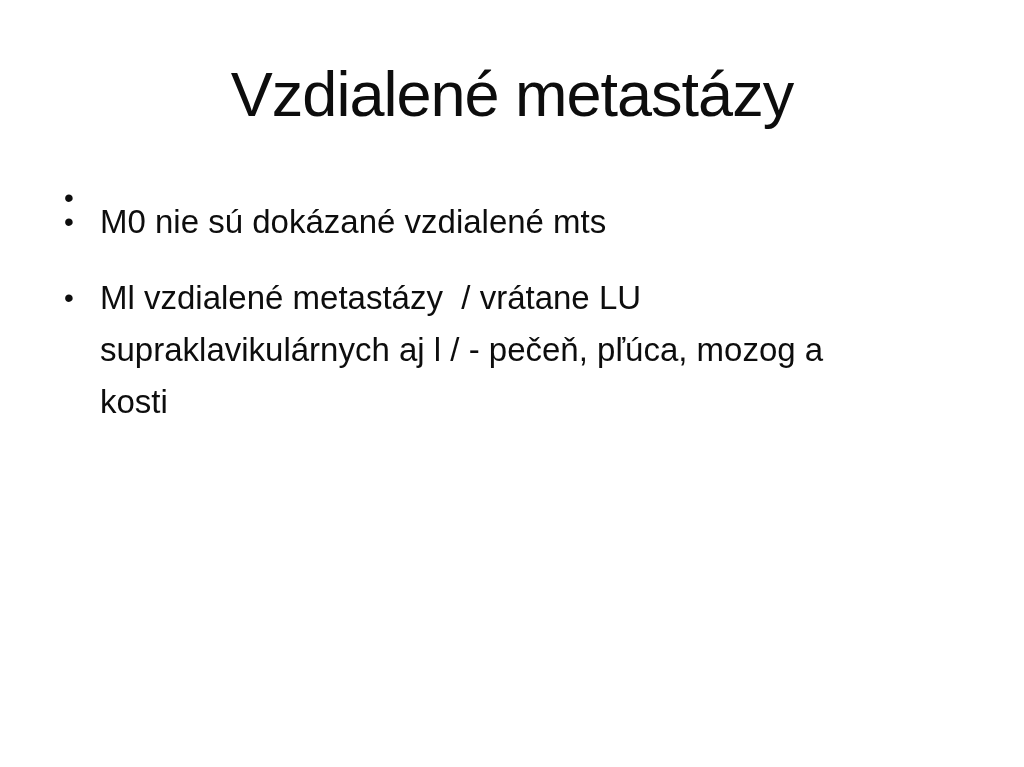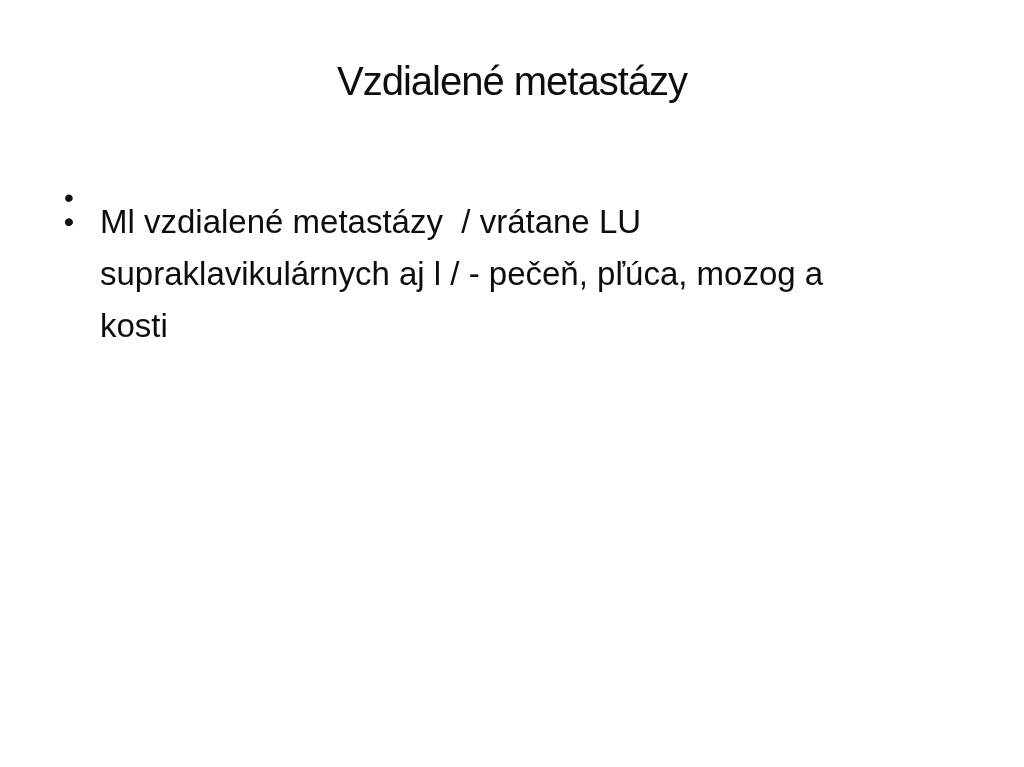--- a/index.html
+++ b/index.html
@@ -13,21 +13,21 @@
     height: 767px;
     background: #ffffff;
     overflow: hidden;
     font-family: "Liberation Sans", "DejaVu Sans", sans-serif;
     color: #000000;
   }
   .slide-title {
     margin: 0;
     padding-top: 58px;
     text-align: center;
-    font-size: 40px;
+    font-size: 63px;
     font-weight: 400;
     letter-spacing: -1px;
     color: #0d0d0d;
     line-height: 1.15;
   }
   .bullet-list {
     margin: 0;
     padding: 0;
     list-style: none;
     position: absolute;
@@ -61,20 +61,21 @@
 <div class="slide">
 
   <h1 class="slide-title">Vzdialené metastázy</h1>
 
   <ul class="bullet-list">
     <li class="bullet-item">
       <span class="bullet-glyph">•</span>
     </li>
     <li class="bullet-item">
       <span class="bullet-glyph">•</span>
+      <span class="bullet-text">M0 nie sú dokázané vzdialené mts</span>
     </li>
     <li class="bullet-item">
       <span class="bullet-glyph">•</span>
       <span class="bullet-text">Ml vzdialené metastázy  / vrátane LU supraklavikulárnych aj l / - pečeň, pľúca, mozog a kosti</span>
     </li>
   </ul>
 
 </div>
 
 </body></html>

